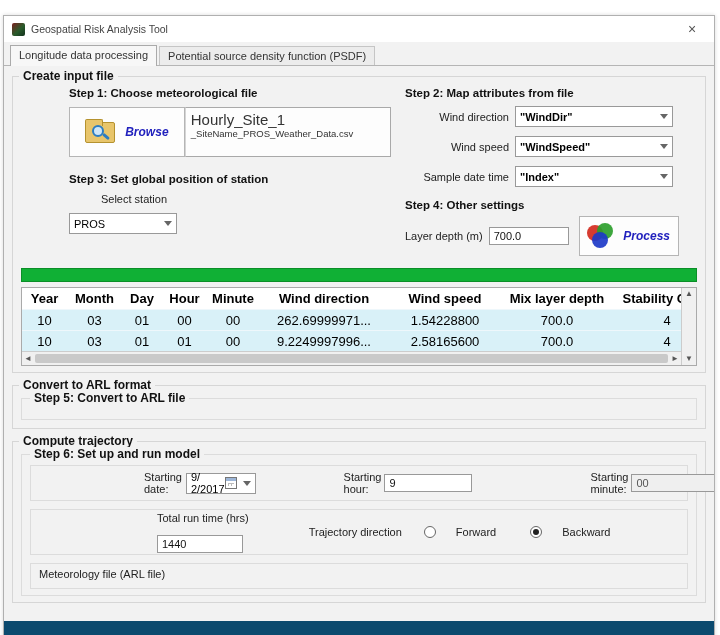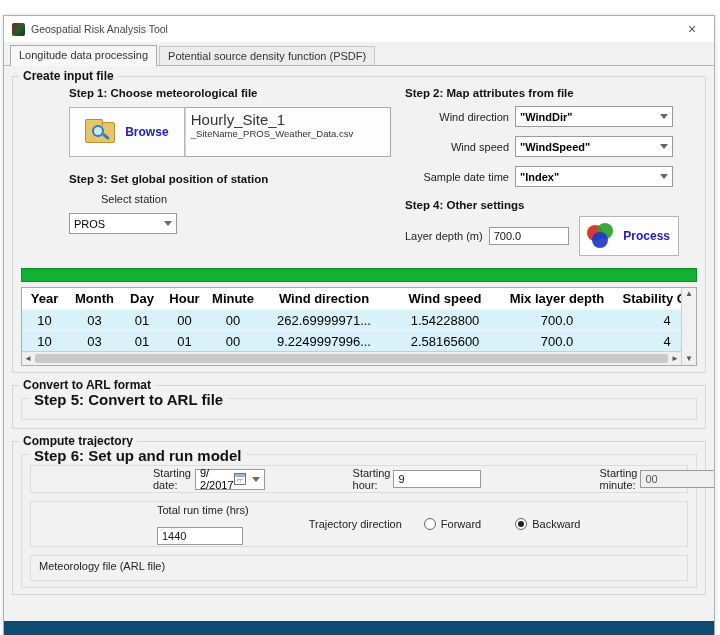--- a/index.html
+++ b/index.html
@@ -28,34 +28,34 @@
   .tab { font-size:11px; color:#333; padding:3px 8px; border:1px solid #c5c5c5; border-bottom:none;
     background:#ececec; margin-right:2px; }
   .tab.active { background:#f7f7f7; position:relative; top:1px; border-color:#aaa; padding-bottom:5px; }
   .tabpage { border-top:1px solid #b5b5b5; background:#f2f2f2; padding:4px 8px 0 8px; height:556px; }
   
   .groupbox { position:relative; border:1px solid #d6d6d6; background:#f2f2f2; }
   .group-title { position:absolute; top:-8px; left:6px; background:#f2f2f2; padding:0 4px;
     font-size:12px; font-weight:bold; color:#111; }
   .subgroup { position:relative; border:1px solid #dcdcdc; }
   .sub-title { position:absolute; top:-8px; left:8px; background:#f2f2f2; padding:0 4px;
-    font-size:15px; font-weight:bold; color:#111; }
+    font-size:12px; font-weight:bold; color:#111; }
   .steptitle { font-size:11.5px; font-weight:bold; color:#111; }
   label, .lbl { font-size:11px; color:#222; }
   
   .tbx { border:1px solid #999; background:#fff; font-size:11px; color:#111; padding:2px 4px;
     font-family:"Liberation Sans",sans-serif; }
   .tbx:disabled, .tbx.dim { background:#efefef; color:#555; }
   .combo { display:flex; align-items:center; justify-content:space-between; border:1px solid #999;
     background:#fff; font-size:11px; padding:2px 4px; height:21px; }
   .combo .tri { width:0; height:0; border-left:4px solid transparent; border-right:4px solid transparent;
     border-top:5px solid #666; margin-left:4px; }
   .btn { display:inline-flex; align-items:center; justify-content:center; gap:6px;
     background:#fdfdfd; border:1px solid #b5b5b5; cursor:default; }
-  .btn-label { color:#2121bd; font-weight:bold; font-size:12px; }
+  .btn-label { color:#2121bd; font-weight:bold; font-size:12px;font-style:italic; }
   
   .progress-full { height:14px; background:#10b035; border:1px solid #0b8f28; }
   .progress-empty { height:17px; background:#f6f6f6; border:1px solid #aaa; border-radius:2px; }
   
   .rgb-icon { position:relative; width:30px; height:26px; }
   .rgb-icon i { position:absolute; width:16px; height:16px; border-radius:50%; opacity:.92; }
   .rgb-icon .r { background:#d22a1e; left:0; top:2px; }
   .rgb-icon .g { background:#2d9e2d; left:10px; top:0; }
   .rgb-icon .b { background:#1d39c8; left:5px; top:9px; }
   
@@ -67,21 +67,21 @@
   .folder-icon { position:relative; width:34px; height:26px; }
   .folder-icon .back { position:absolute; left:0; top:3px; width:30px; height:21px; background:#e8c56b;
     border:1px solid #b5922f; border-radius:2px; }
   .folder-icon .tab { position:absolute; left:0; top:0; width:13px; height:6px; background:#e8c56b;
     border:1px solid #b5922f; border-bottom:none; border-radius:2px 2px 0 0; }
   .folder-icon .lens { position:absolute; left:7px; top:6px; width:12px; height:12px; border:2.5px solid #2c7dc2;
     border-radius:50%; background:#cfe6f7; }
   .folder-icon .handle { position:absolute; left:17px; top:16px; width:8px; height:3px; background:#2c7dc2;
     transform:rotate(40deg); border-radius:2px; }
   
-  .radio-wrap { display:flex; align-items:flex-end; gap:5px; }
+  .radio-wrap { display:flex; align-items:flex-end; gap:20px; }
   .radio { width:12px; height:12px; border:1px solid #666; border-radius:50%; background:#fff; }
   .radio.checked { display:flex; align-items:center; justify-content:center; }
   .radio.checked::after { content:""; width:6px; height:6px; border-radius:50%; background:#222; }
   
   .grid { background:#fff; border:1px solid #aaa; display:flex; }
   .grid-main { flex:1; overflow:hidden; }
   .grid-row { display:flex; height:21px; align-items:center; }
   .grid-row.header { font-weight:bold; background:#fff; }
   .grid-row.data { background:#d9f1f8; border-top:1px solid #eef7fb; }
   .gc { font-size:13px; text-align:center; flex:0 0 auto; white-space:nowrap; overflow:hidden; }
@@ -247,21 +247,21 @@
       <div class="subgroup" style="margin-top:2px; padding:12px 10px 8px 10px;">
         <span class="sub-title">Step 5: Convert to ARL file</span>
       </div>
     </div>
 
     <div class="groupbox" style="margin-top:12px; padding:10px 8px 6px 8px;">
       <span class="group-title">Compute trajectory</span>
       <div class="subgroup" style="margin-top:2px; padding:10px 8px 6px 8px;">
         <span class="sub-title">Step 6: Set up and run model</span>
 
-        <div class="subgroup row" style="height:28px; padding:0 22px;">
+        <div class="subgroup row" style="height:36px; padding:0 13px;">
           <span class="lbl" style="margin-left:100px;">Starting date:</span>
           <div class="combo" style="width:92px; margin-left:4px;">
             <span>9/ 2/2017</span>
             <span class="row" style="gap:2px;">
               <span class="cal-icon"></span>
               <span class="tri"></span>
             </span>
           </div>
           <span class="lbl" style="margin-left:88px;">Starting hour:</span>
           <input class="tbx" style="width: 88px; margin-left: 3px;" value="9">

